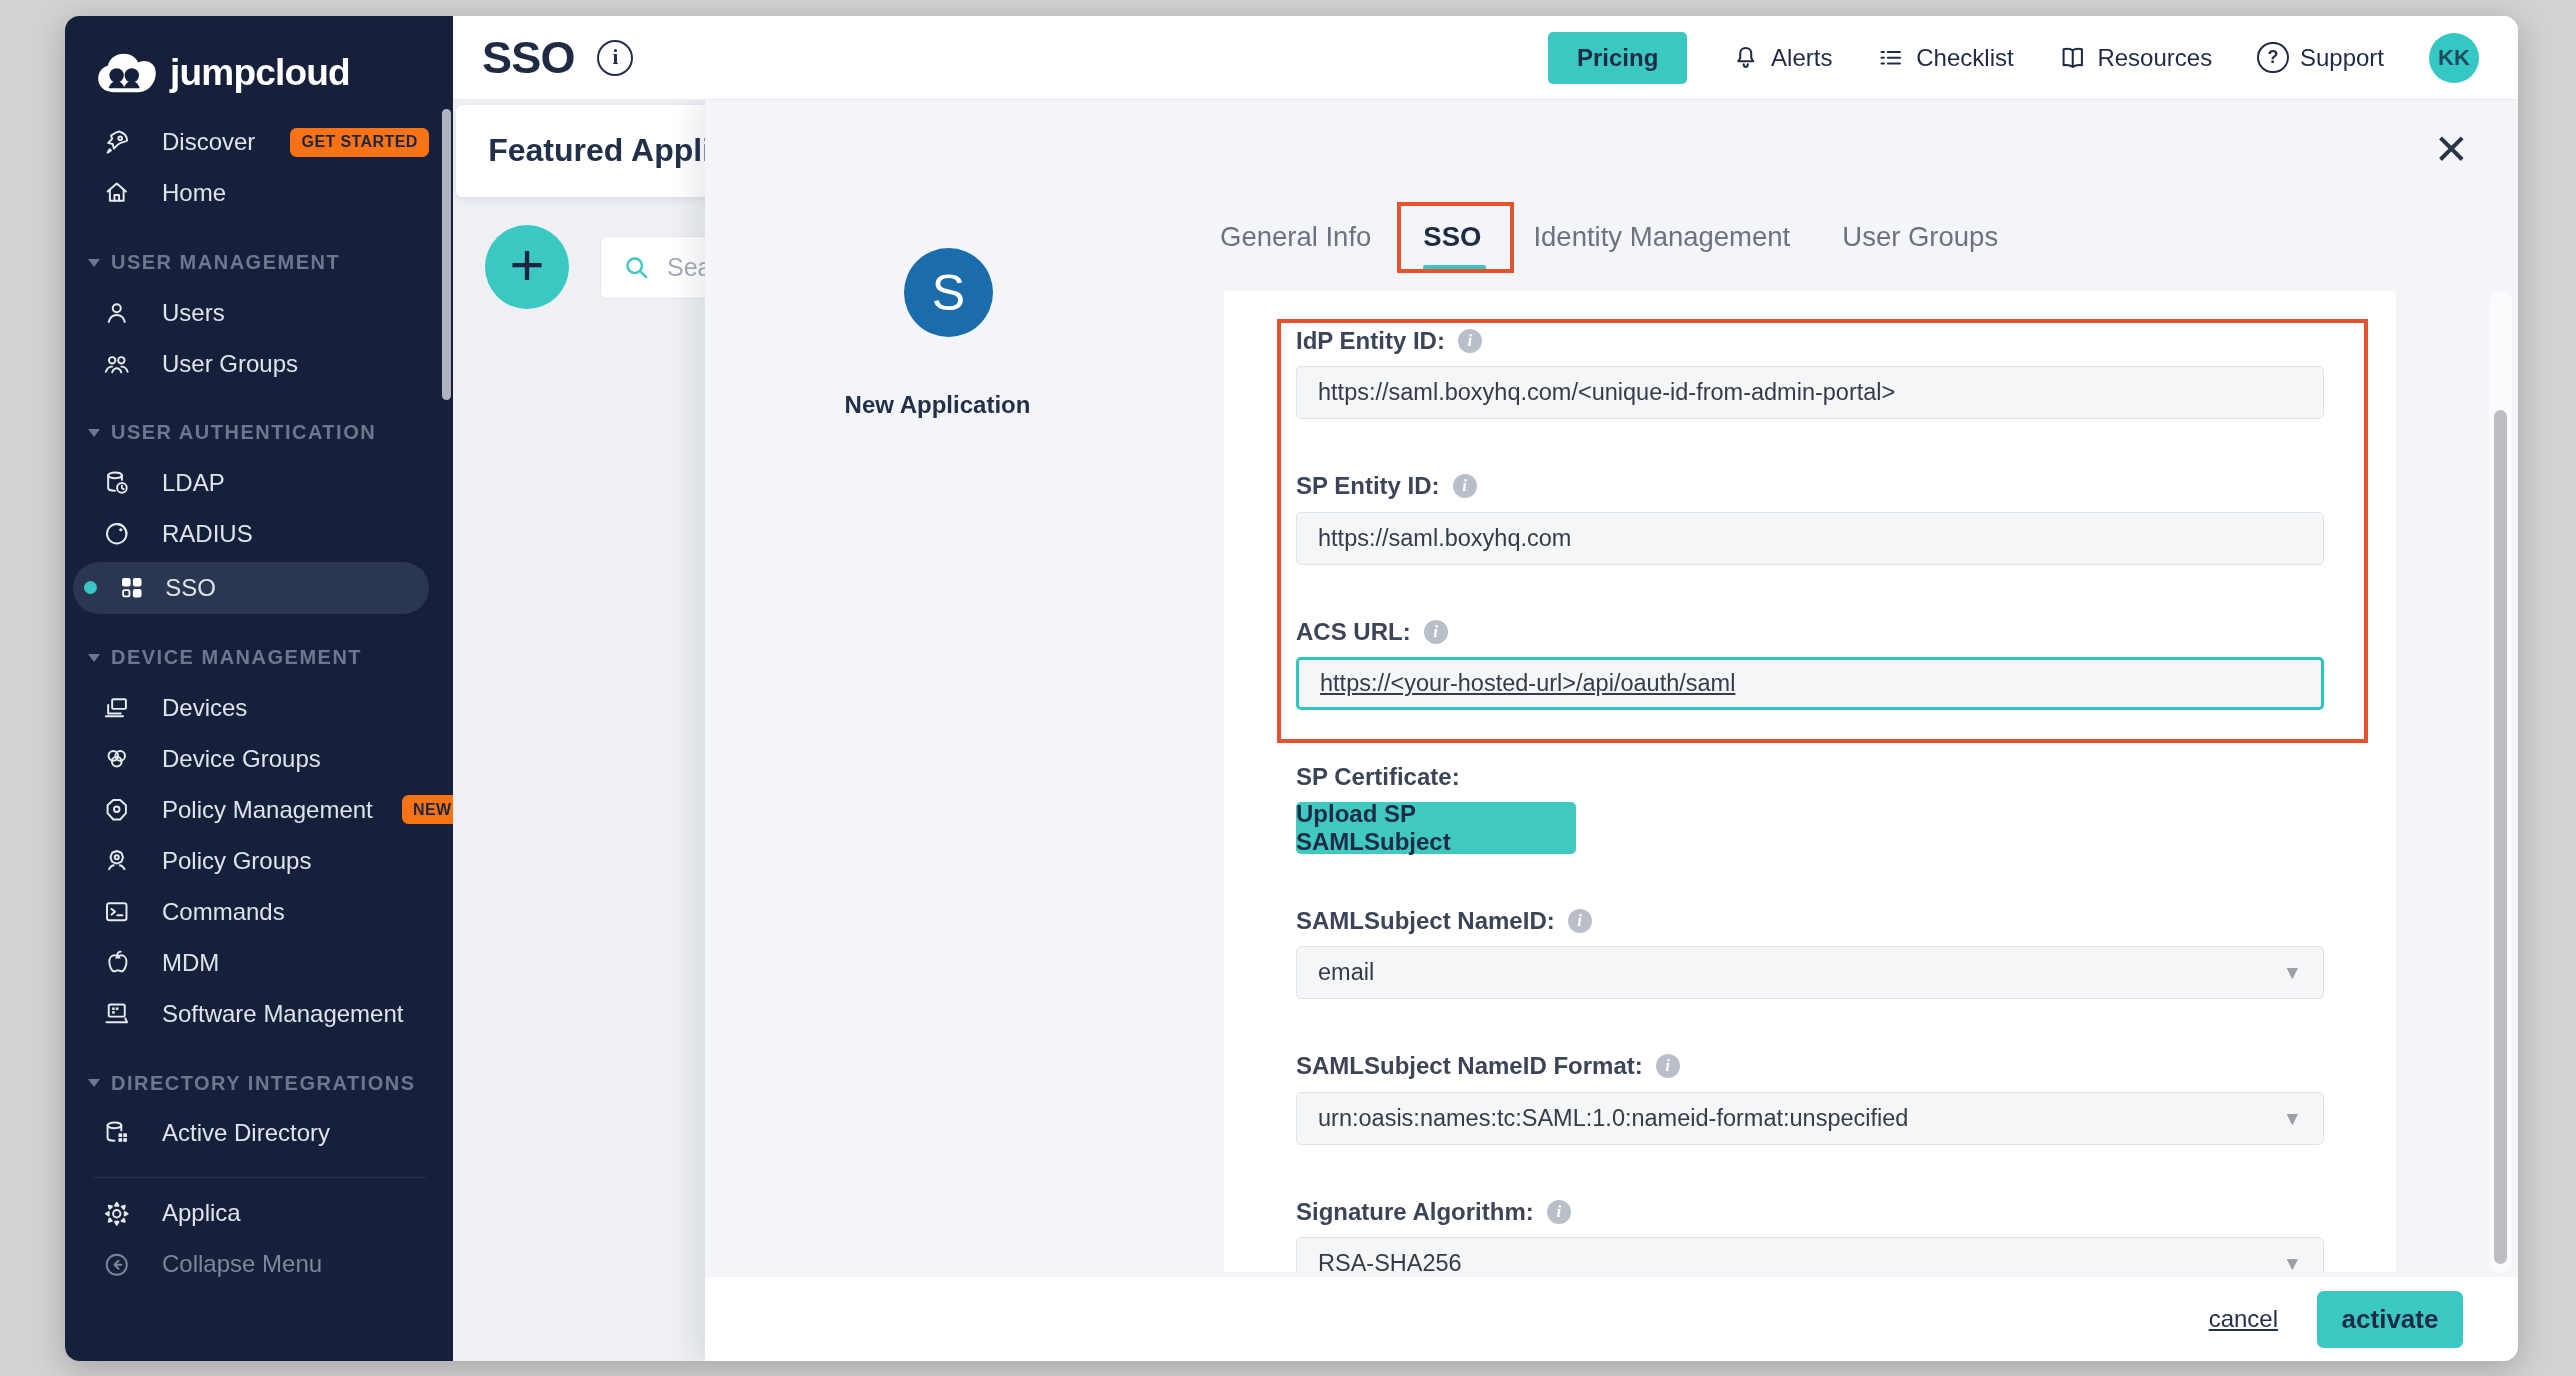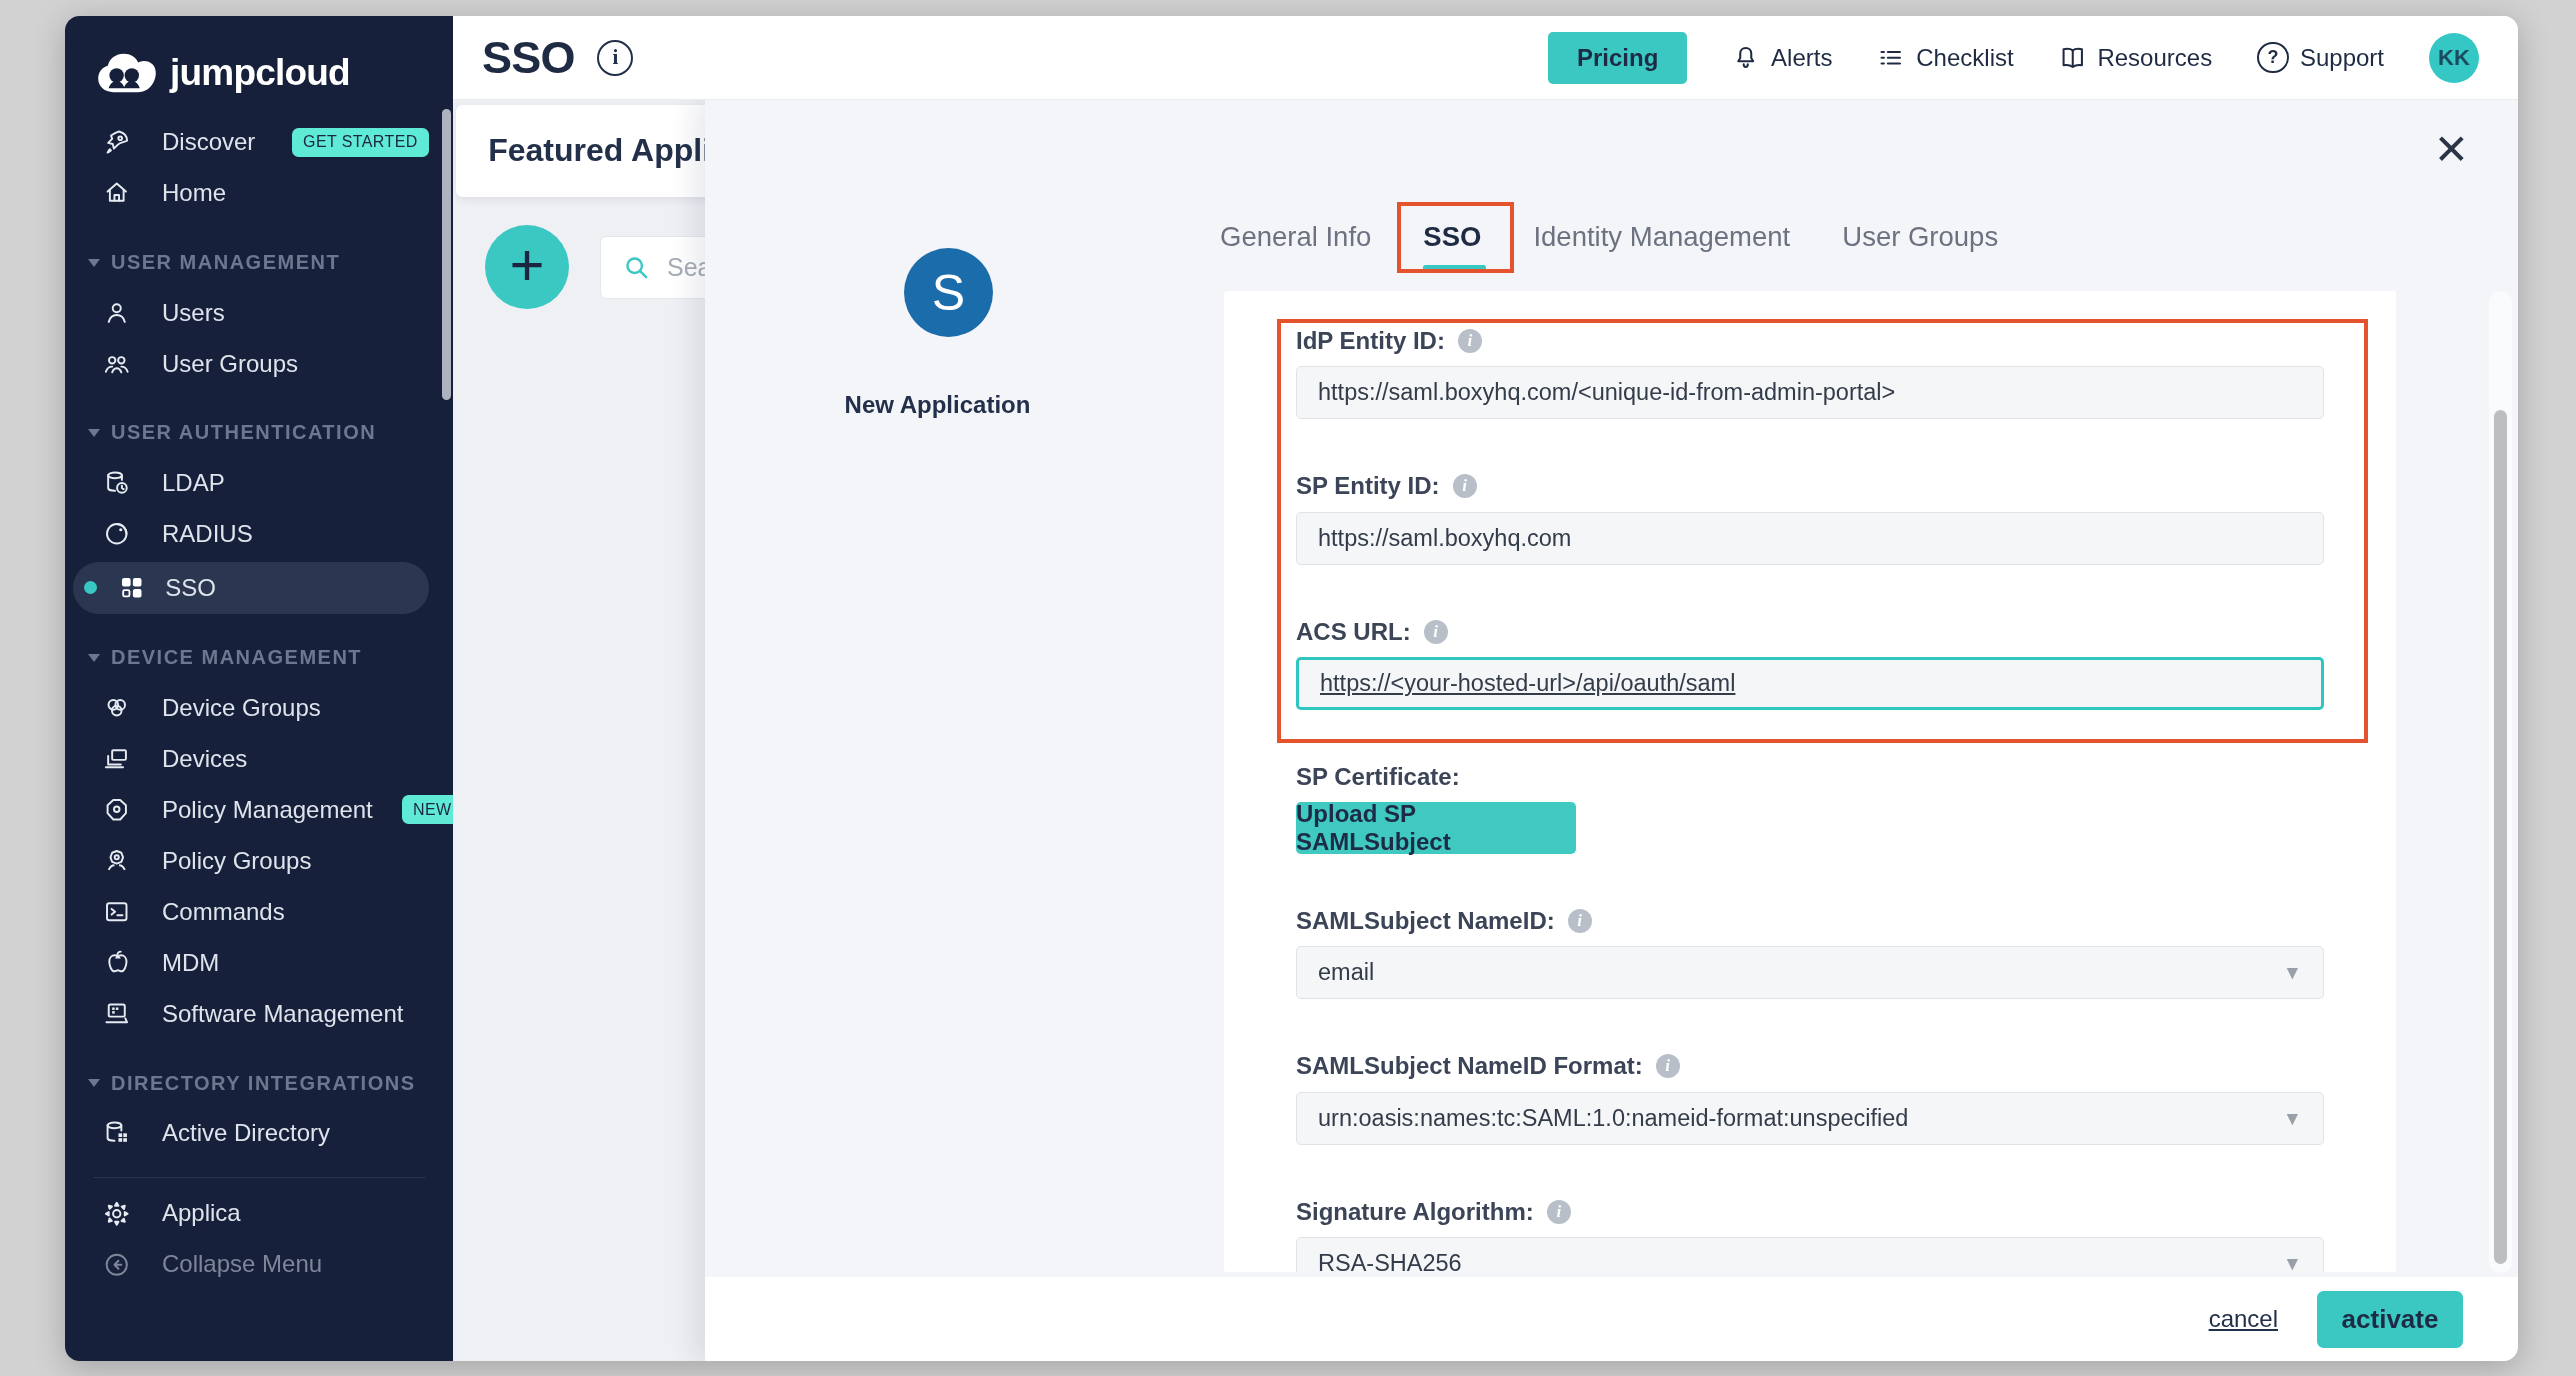--- a/index.html
+++ b/index.html
@@ -16,21 +16,21 @@
   .srow .ic{width:32px;min-width:32px;display:flex;justify-content:center;align-items:center;color:#e6eaf1;}
   .srow.active{background:#2b3750;border-radius:28px;margin:2.4px 24px 2.4px 8px;height:52px;
                padding:0 16px 0 11.3px;gap:18px;}
   .adot{width:13px;height:13px;border-radius:50%;background:#38c7c2;}
   .srow.dim{color:#7d8799;}
   .srow.dim .ic{color:#7d8799;}
   .ssec{display:flex;align-items:center;height:49px;margin-top:19.4px;padding-left:22.7px;gap:11.3px;
         color:#6d7890;font-size:20px;font-weight:bold;letter-spacing:1.5px;white-space:nowrap;}
   .chev{width:0;height:0;border-left:6.5px solid transparent;border-right:6.5px solid transparent;
         border-top:8px solid #6d7890;}
-  .sbadge{margin-left:auto;background:#5eead4;color:#1b2540;font-size:16px;font-weight:normal;
+  .sbadge{margin-left:auto;background:#f97316;color:#1b2540;font-size:16px;font-weight:bold;
           padding:5.7px 11.3px;border-radius:6.5px;letter-spacing:0.4px;}
   .sdivider{height:1.6px;background:#2a3450;margin:18px 27.5px 9.7px 27.5px;border-radius:0.8px;}
   .side-scroll{position:absolute;right:1.6px;top:93px;width:9.7px;height:291px;background:#c9ced7;
                border-radius:4.9px;opacity:.85;}
   
   .main{flex:1;display:flex;flex-direction:column;background:#fff;border-radius:0 14.6px 14.6px 0;
         position:relative;overflow:hidden;}
   .header{height:83px;min-height:83px;background:#fff;display:flex;align-items:center;
           padding:0 39px 0 29px;border-bottom:0.8px solid #e9ebef;position:relative;z-index:5;}
   .page-title{font-size:45px;font-weight:bold;color:#1f2b43;letter-spacing:-0.8px;}
@@ -210,37 +210,37 @@
           </span>
         <span>SSO</span>
       </div>
 
       <div class="ssec">
         <span class="chev"></span>
         <span>DEVICE MANAGEMENT</span>
       </div>
       <div class="srow">
         <span class="ic">
+            <svg width="27.5" height="27.5" viewBox="0 0 24 24" fill="none" stroke="currentColor" stroke-width="1.7" stroke-linecap="round" stroke-linejoin="round">
+              <rect x="8" y="4.5" width="12" height="8.5" rx="1"></rect>
+              <path d="M4.5 9.5V17h11"></path>
+              <path d="M2.5 19.5h15"></path>
+            </svg>
+          </span>
+        <span>Devices</span>
+      </div>
+      <div class="srow">
+        <span class="ic">
             <svg width="27.5" height="27.5" viewBox="0 0 24 24" fill="none" stroke="currentColor" stroke-width="1.7">
               <circle cx="9" cy="9.5" r="4.2"></circle>
               <circle cx="15" cy="9.5" r="4.2"></circle>
               <circle cx="12" cy="14.5" r="4.2"></circle>
             </svg>
           </span>
         <span>Device Groups</span>
-      </div>
-      <div class="srow">
-        <span class="ic">
-            <svg width="27.5" height="27.5" viewBox="0 0 24 24" fill="none" stroke="currentColor" stroke-width="1.7" stroke-linecap="round" stroke-linejoin="round">
-              <rect x="8" y="4.5" width="12" height="8.5" rx="1"></rect>
-              <path d="M4.5 9.5V17h11"></path>
-              <path d="M2.5 19.5h15"></path>
-            </svg>
-          </span>
-        <span>Devices</span>
       </div>
       <div class="srow">
         <span class="ic">
             <svg width="27.5" height="27.5" viewBox="0 0 24 24" fill="none" stroke="currentColor" stroke-width="1.7" stroke-linejoin="round">
               <path d="M9 3.5h6l5 4.5v7l-5 5.5H9L4 15V8z"></path>
               <circle cx="12" cy="11.5" r="2.4"></circle>
             </svg>
           </span>
         <span>Policy Management</span>
         <span class="sbadge">NEW</span>

